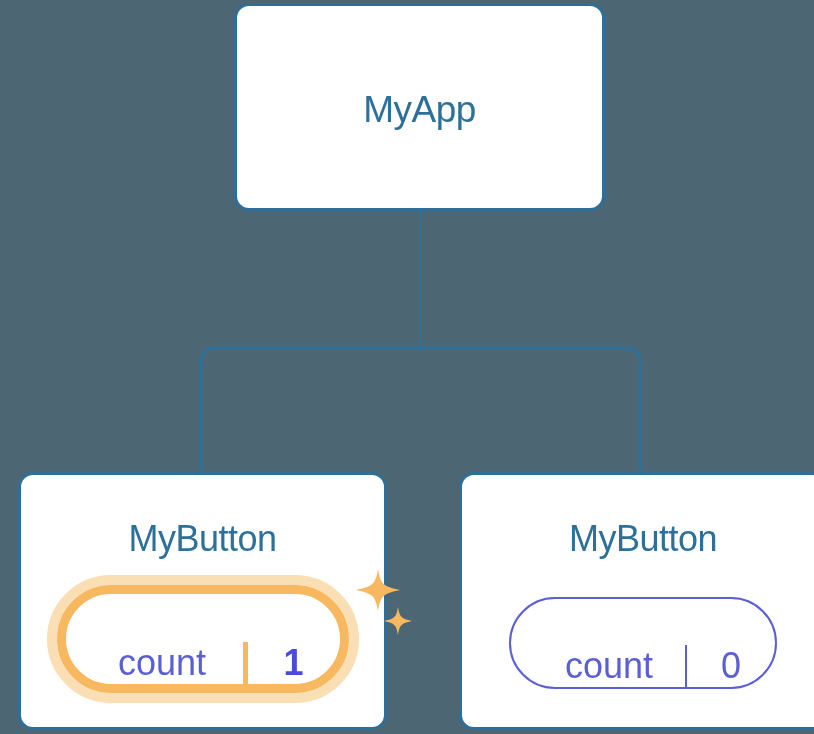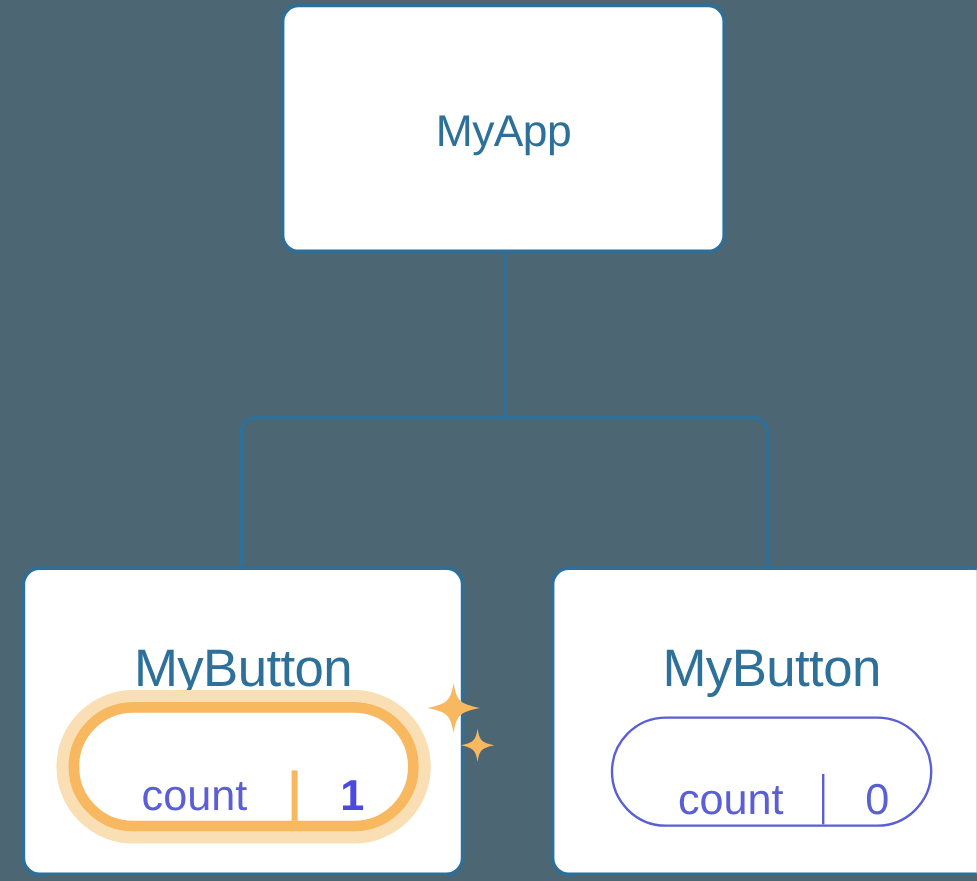--- a/index.html
+++ b/index.html
@@ -72,22 +72,22 @@
     font-weight: 400;
     letter-spacing: -0.5px;
     white-space: nowrap;
   }
 
   #node-app .node-title {
     top: 83px;
   }
 
   .node-button .node-title {
-    top: 58px;
-    font-size: 44px;
+    top: 43px;
+    font-size: 36px;
     text-align: center;
   }
 
   
   .pill-wrap {
     position: absolute;
     left: 0;
     right: 0;
     display: flex;
     justify-content: center;

